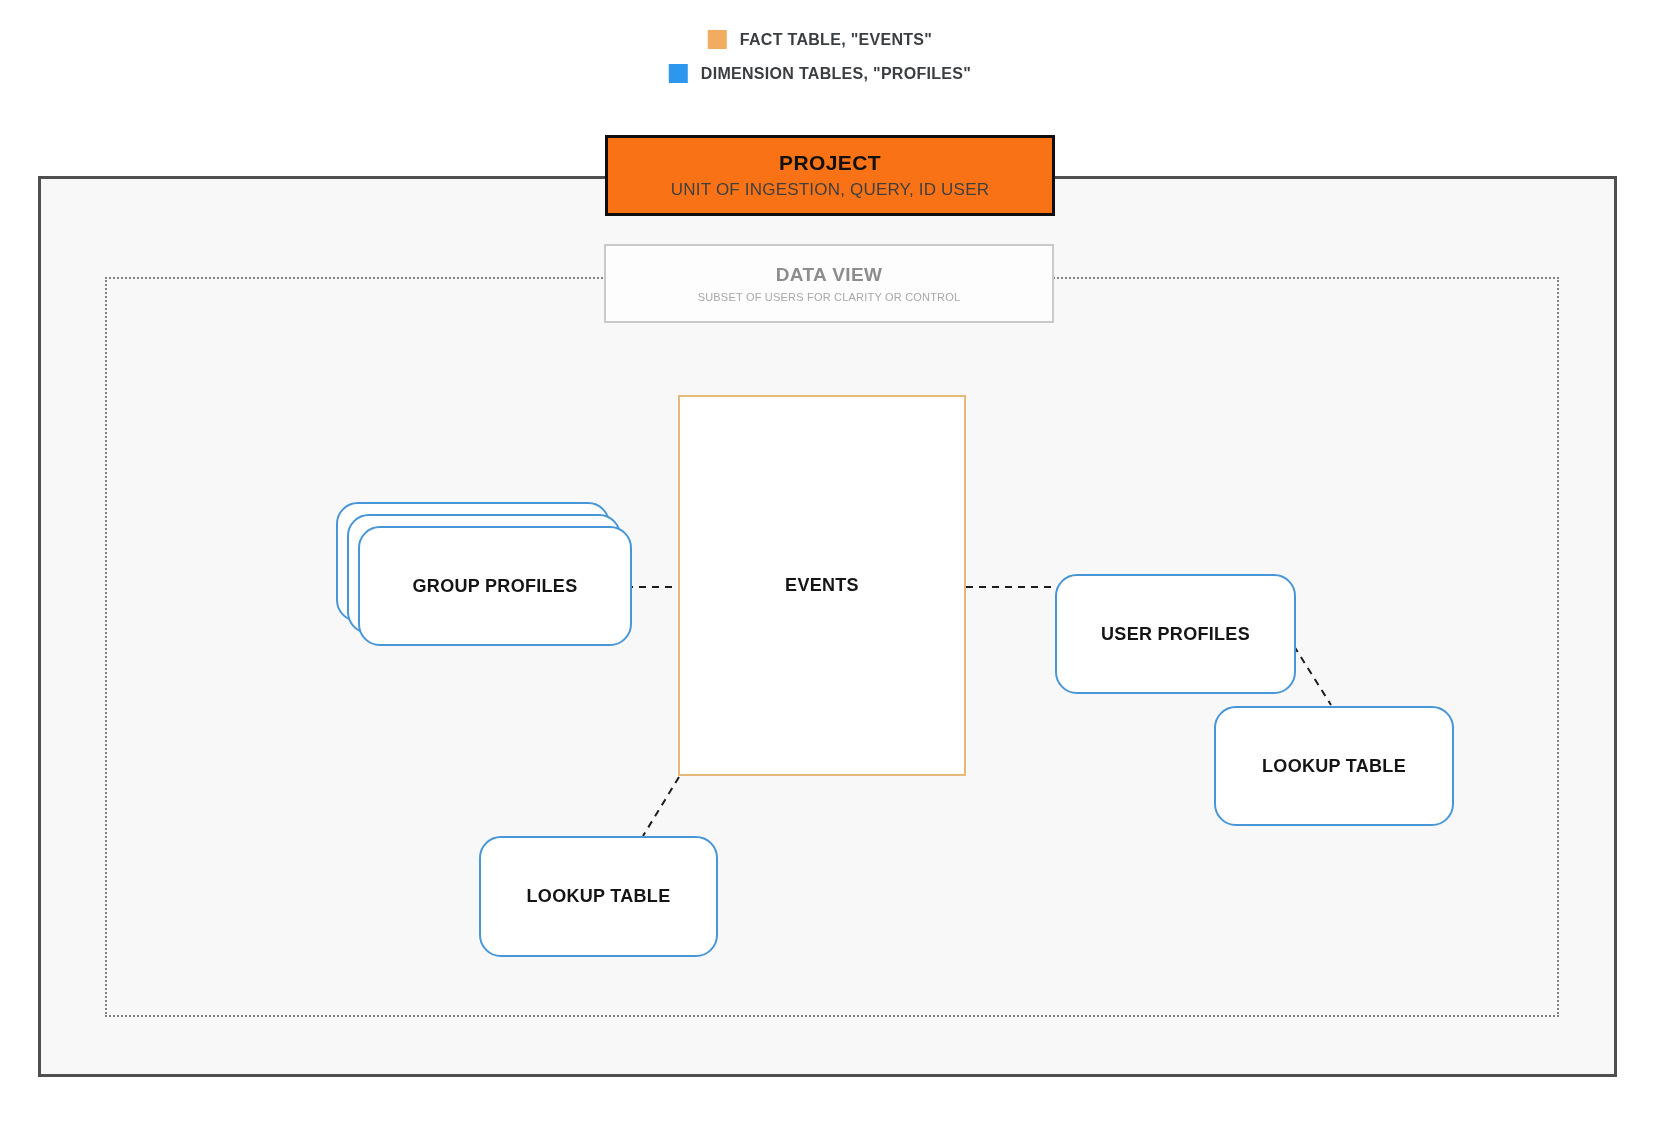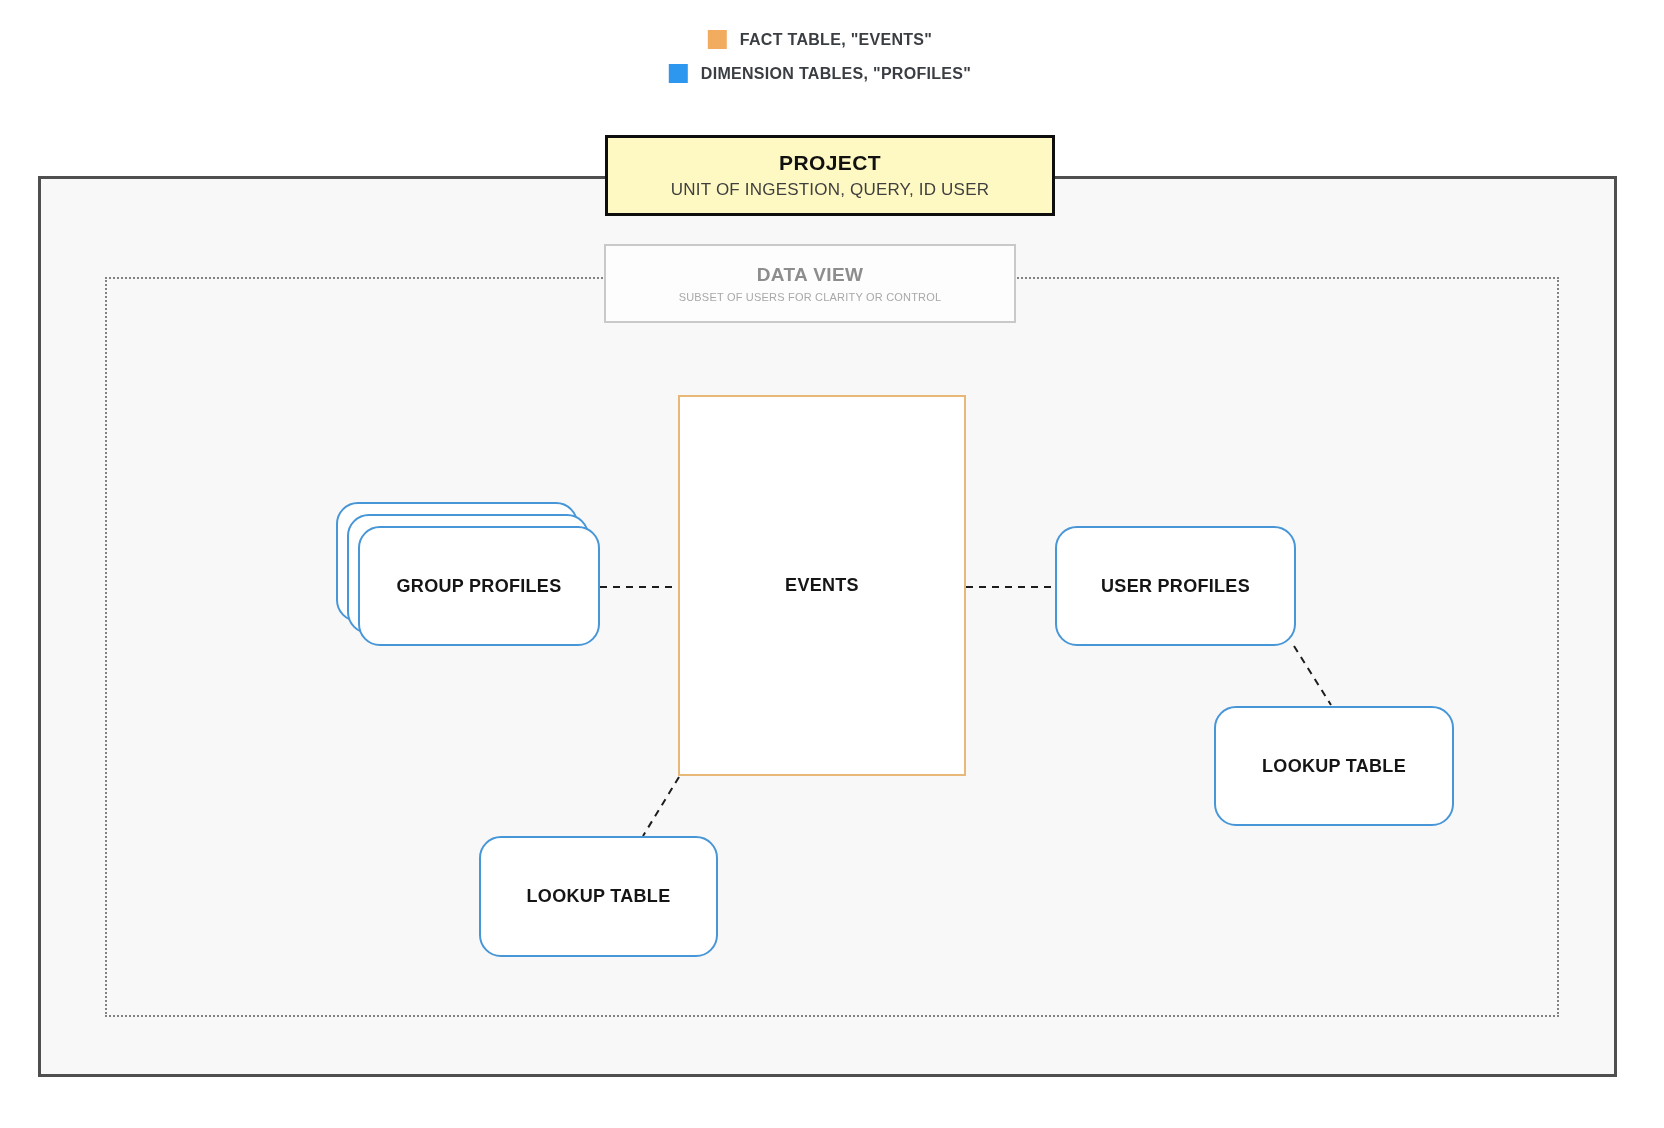--- a/index.html
+++ b/index.html
@@ -75,38 +75,38 @@
     gap: 5px;
     box-sizing: border-box;
     text-align: center;
     z-index: 6;
   }
   .project-box {
     left: 605px;
     top: 135px;
     width: 450px;
     height: 81px;
-    background: #fef9c3;
+    background: #f97316;
     border: 3px solid #0e0e0e;
   }
   .project-box .box-title {
     font-size: 21px;
     font-weight: bold;
     color: #111111;
     letter-spacing: 0.4px;
   }
   .project-box .box-subtitle {
     font-size: 17px;
     color: #3f3f3f;
     letter-spacing: 0.2px;
   }
   .data-view-box {
     left: 604px;
     top: 244px;
-    width: 412px;
+    width: 450px;
     height: 79px;
     background: #fdfdfd;
     border: 2px solid #c9c9c9;
   }
   .data-view-box .box-title {
     font-size: 19px;
     font-weight: bold;
     color: #8d8d8d;
     letter-spacing: 0.4px;
   }
@@ -146,21 +146,21 @@
     background: #ffffff;
     border: 2px solid #22c55e;
     box-sizing: border-box;
     display: flex;
     align-items: center;
     justify-content: center;
     z-index: 5;
   }
   .dim-card {
     position: absolute;
-    width: 242px;
+    width: 274px;
     height: 120px;
     background: #ffffff;
     border: 2px solid #4796d7;
     border-radius: 22px;
     box-sizing: border-box;
     display: flex;
     align-items: center;
     justify-content: center;
   }
   .card-back   { left: 336px; top: 502px; z-index: 4; }
@@ -210,21 +210,21 @@
   <div class="fact-node" style="border-color: rgb(232, 184, 120);">
     <span class="node-label">EVENTS</span>
   </div>
 
   <div class="dim-card card-back" style="border-color: rgb(71, 150, 215);"></div>
   <div class="dim-card card-middle" style="border-color: rgb(71, 150, 215);"></div>
   <div class="dim-card card-front" style="border-color: rgb(71, 150, 215);">
     <span class="node-label">GROUP PROFILES</span>
   </div>
 
-  <div class="dim-card user-profiles-node" style="border-color: rgb(71, 150, 215);">
+  <div class="dim-card user-profiles-node" style="border-color: rgb(71, 150, 215); margin-top: 48px;">
     <span class="node-label">USER PROFILES</span>
   </div>
 
   <div class="dim-card lookup-right-node" style="border-color: rgb(71, 150, 215);">
     <span class="node-label">LOOKUP TABLE</span>
   </div>
 
   <div class="dim-card lookup-left-node" style="border-color: rgb(71, 150, 215);">
     <span class="node-label">LOOKUP TABLE</span>
   </div>

